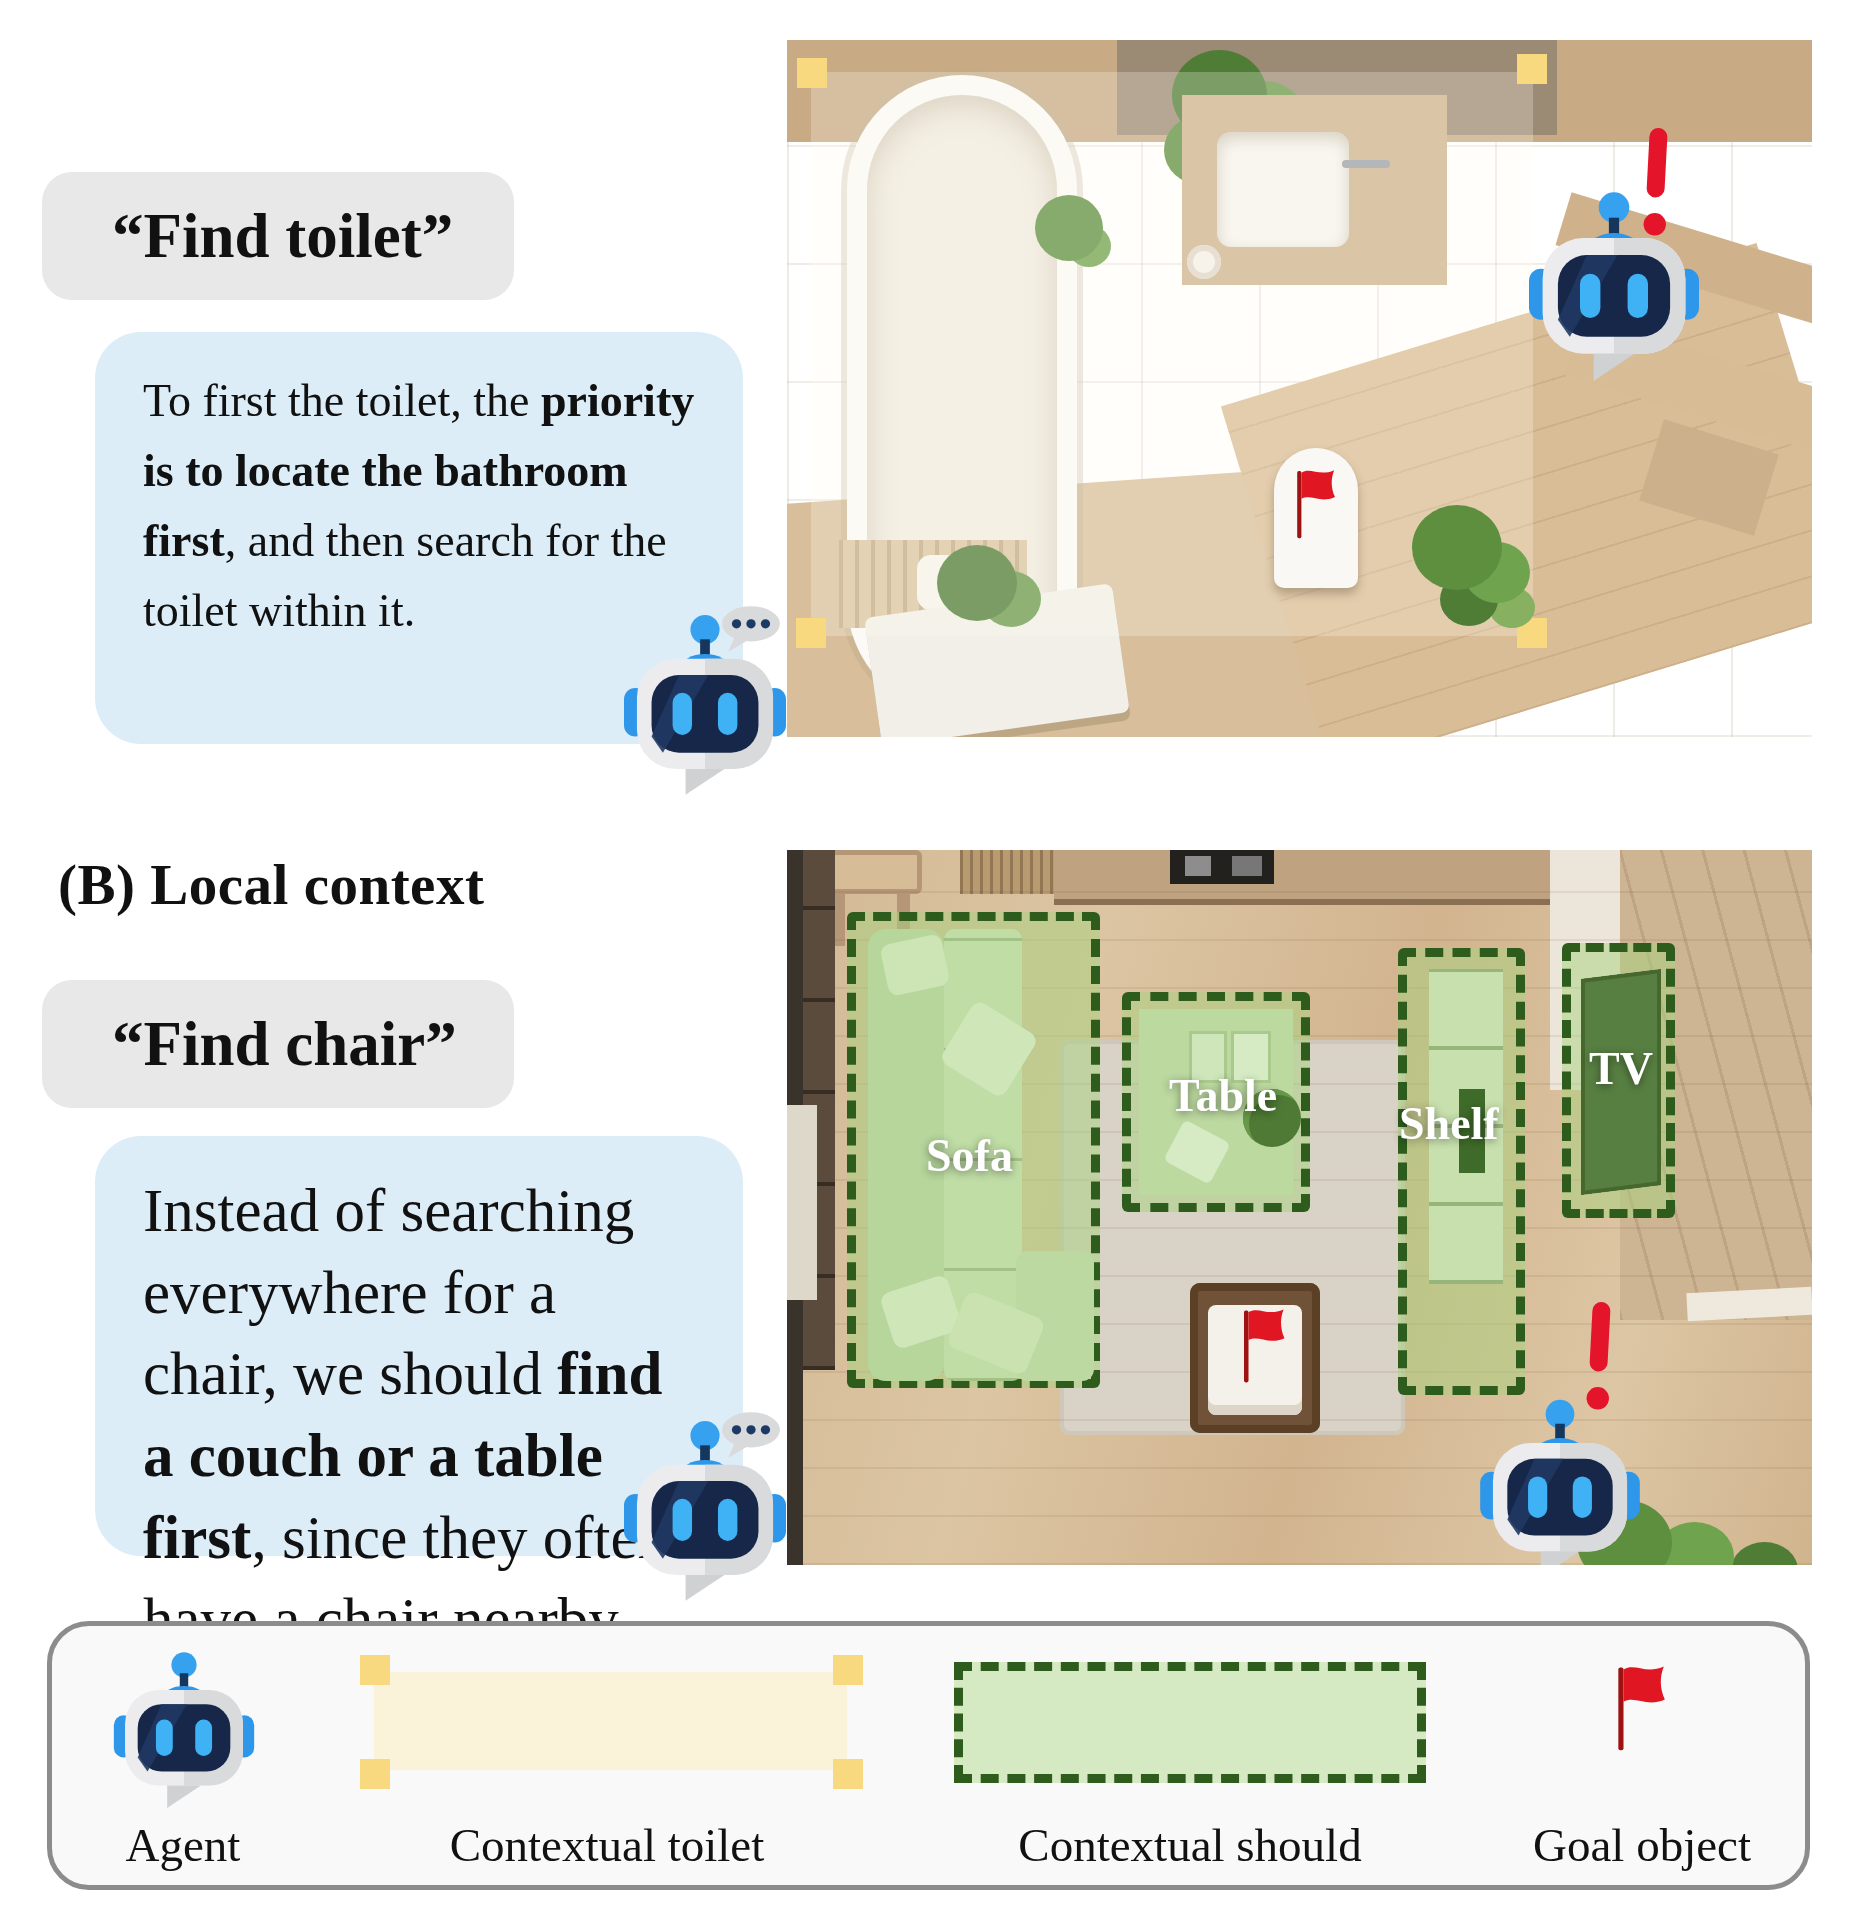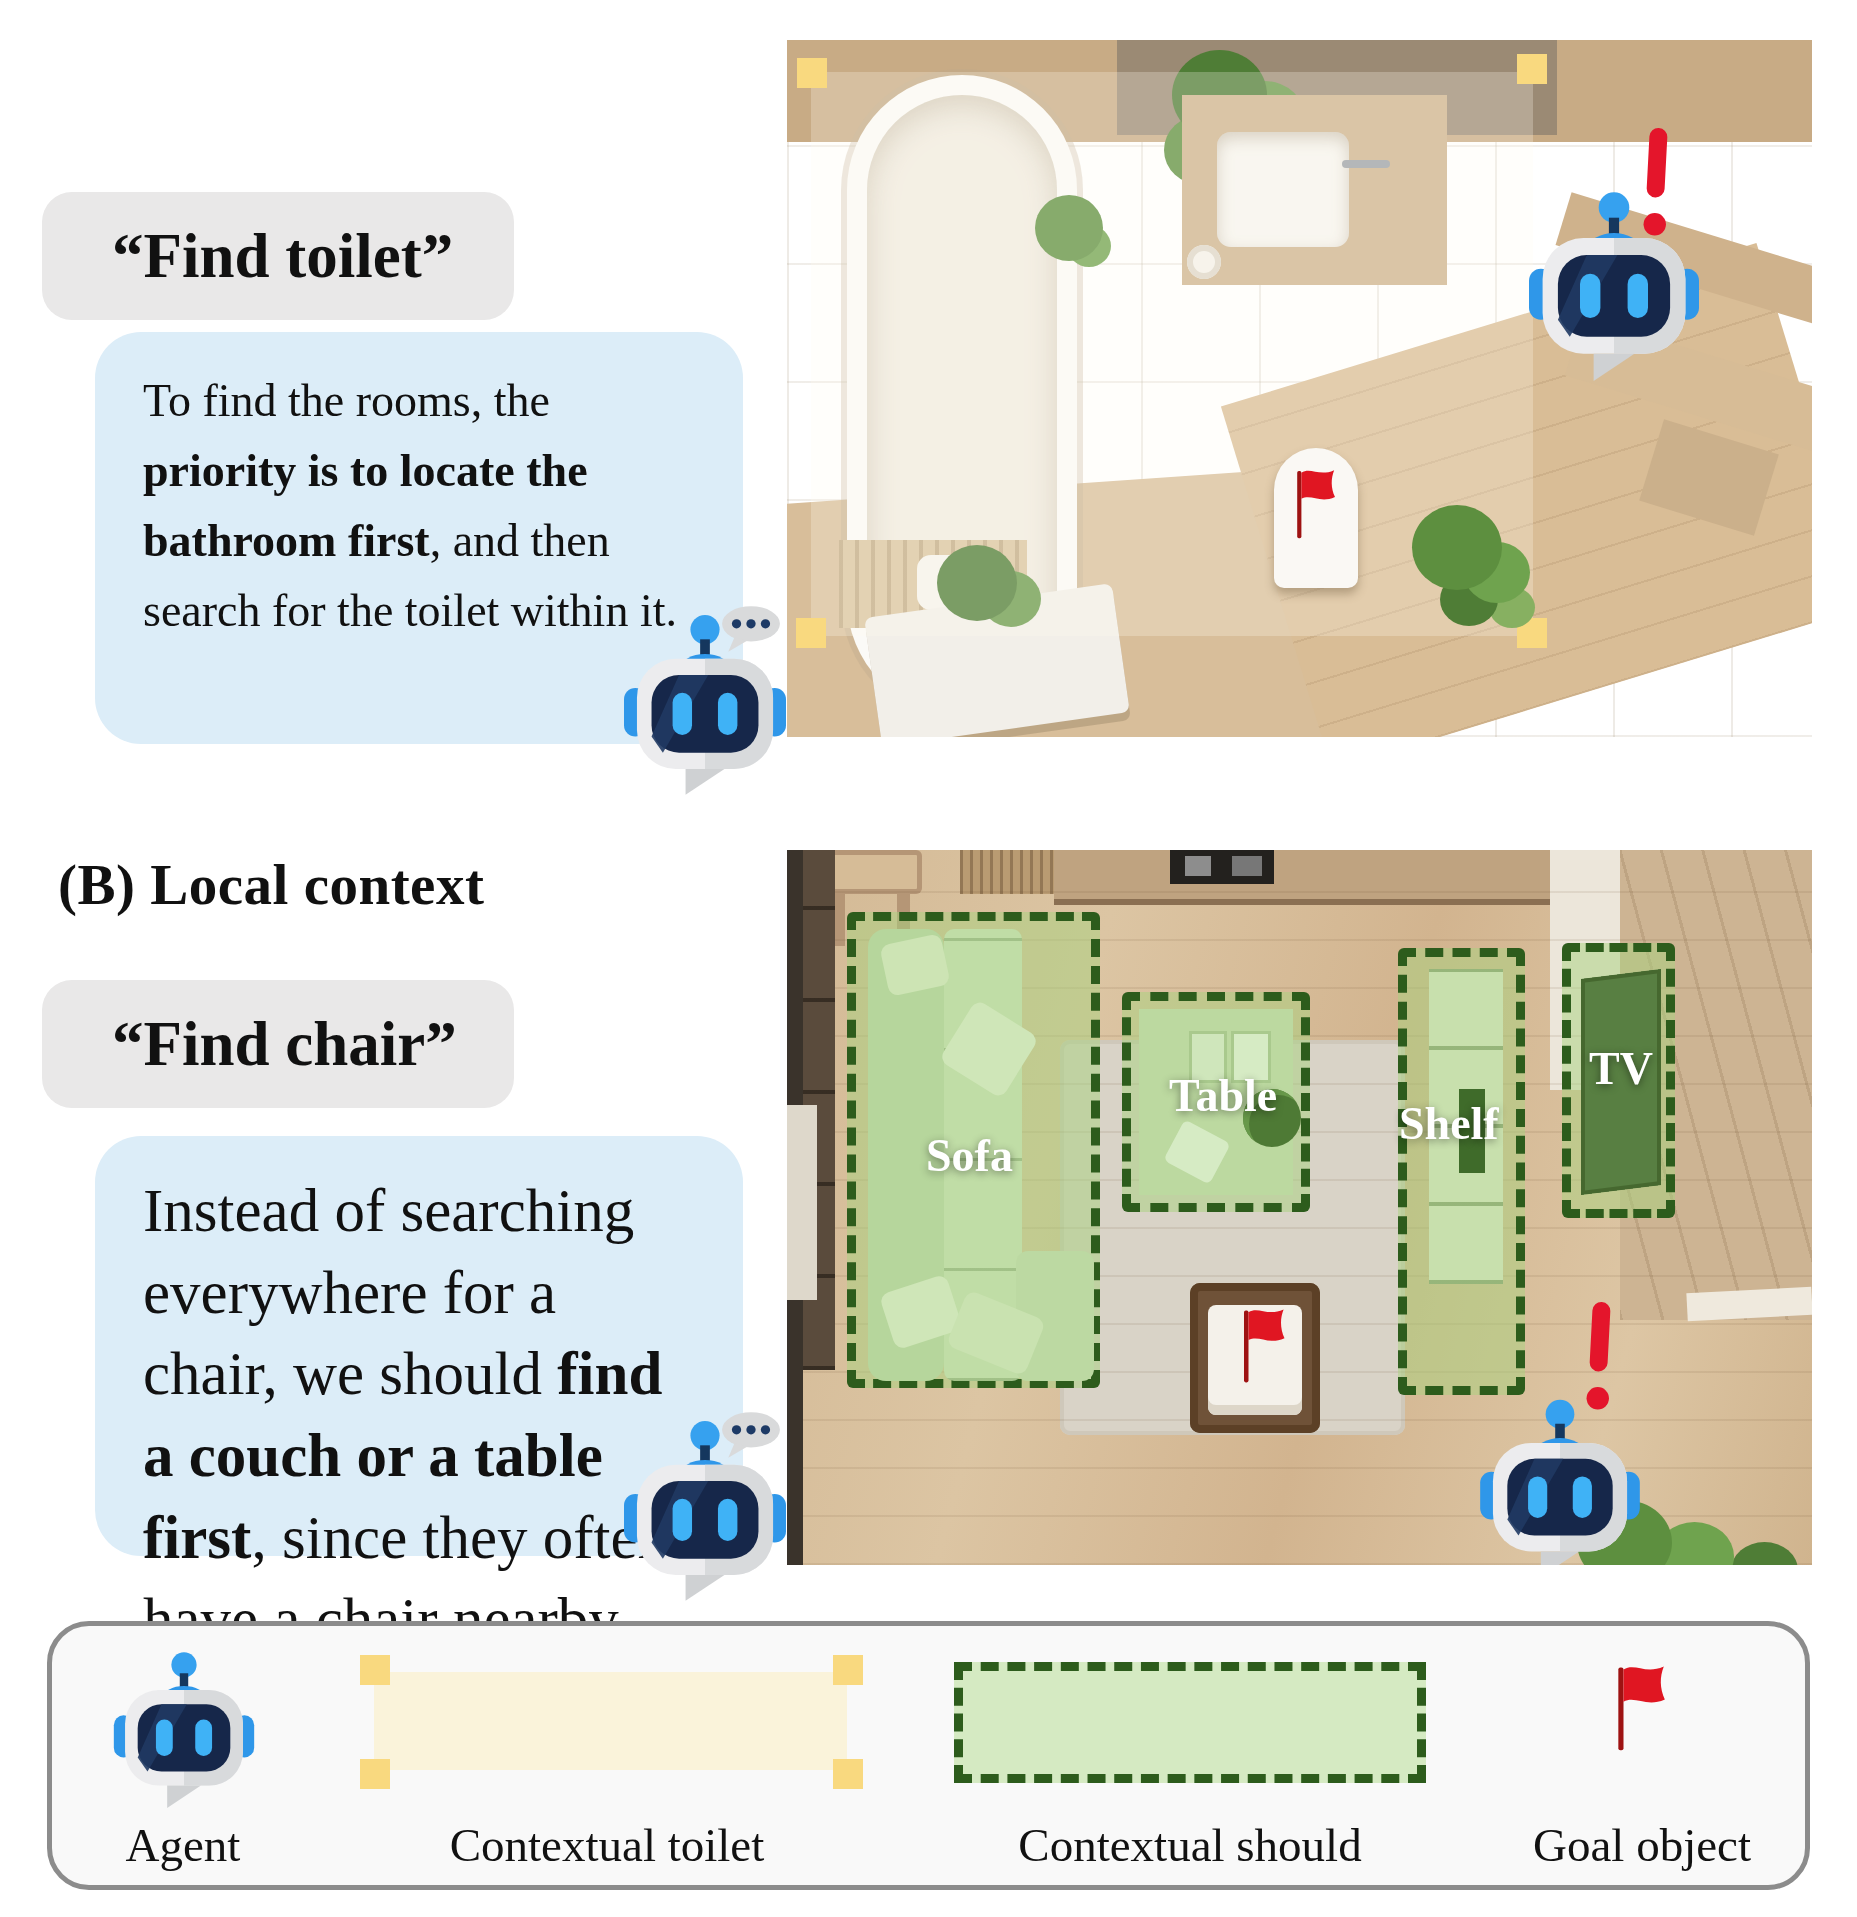--- a/index.html
+++ b/index.html
@@ -46,26 +46,26 @@
   .swatch-objects{border:9px dashed var(--object-border-green);background:var(--object-fill-green);box-sizing:border-box;}
 
   svg{display:block;}
 </style>
 </head>
 <body>
 
 <div id="canvas">
 
 
-  <div class="abs prompt-chip" style="left:42px;top:192px;width:402px;height:128px;">
+  <div class="abs prompt-chip" style="left:42px;top:172px;width:402px;height:128px;">
     <span>“Find toilet”</span>
   </div>
 
   <div class="abs speech-bubble" style="left:95px;top:332px;width:648px;height:412px;line-height:1.52;">
-    <span>To find the rooms, the </span><b>priority is to locate the bathroom first</b><span>, and then search for the toilet within it.</span>
+    <span>To first the toilet, the </span><b>priority is to locate the bathroom first</b><span>, and then search for the toilet within it.</span>
   </div>
 
   <svg class="abs" style="left:624px;top:610px;" width="162" height="185" viewBox="0 0 100 114">
     <circle cx="50" cy="12" r="9" fill="#36a1ef"></circle>
     <rect x="47" y="18" width="6" height="16" fill="#15375e"></rect>
     <ellipse cx="50" cy="36" rx="15" ry="9" fill="#2f97e9"></ellipse>
     <rect x="0" y="48" width="14" height="30" rx="7" fill="#2f97e9"></rect>
     <rect x="86" y="48" width="14" height="30" rx="7" fill="#2f97e9"></rect>
     <rect x="8" y="30" width="84" height="68" rx="24" fill="#ececee"></rect>
     <path d="M50,30 h18 a24,24 0 0 1 24,24 v20 a24,24 0 0 1 -24,24 h-18 z" fill="#d8dadc"></path>

